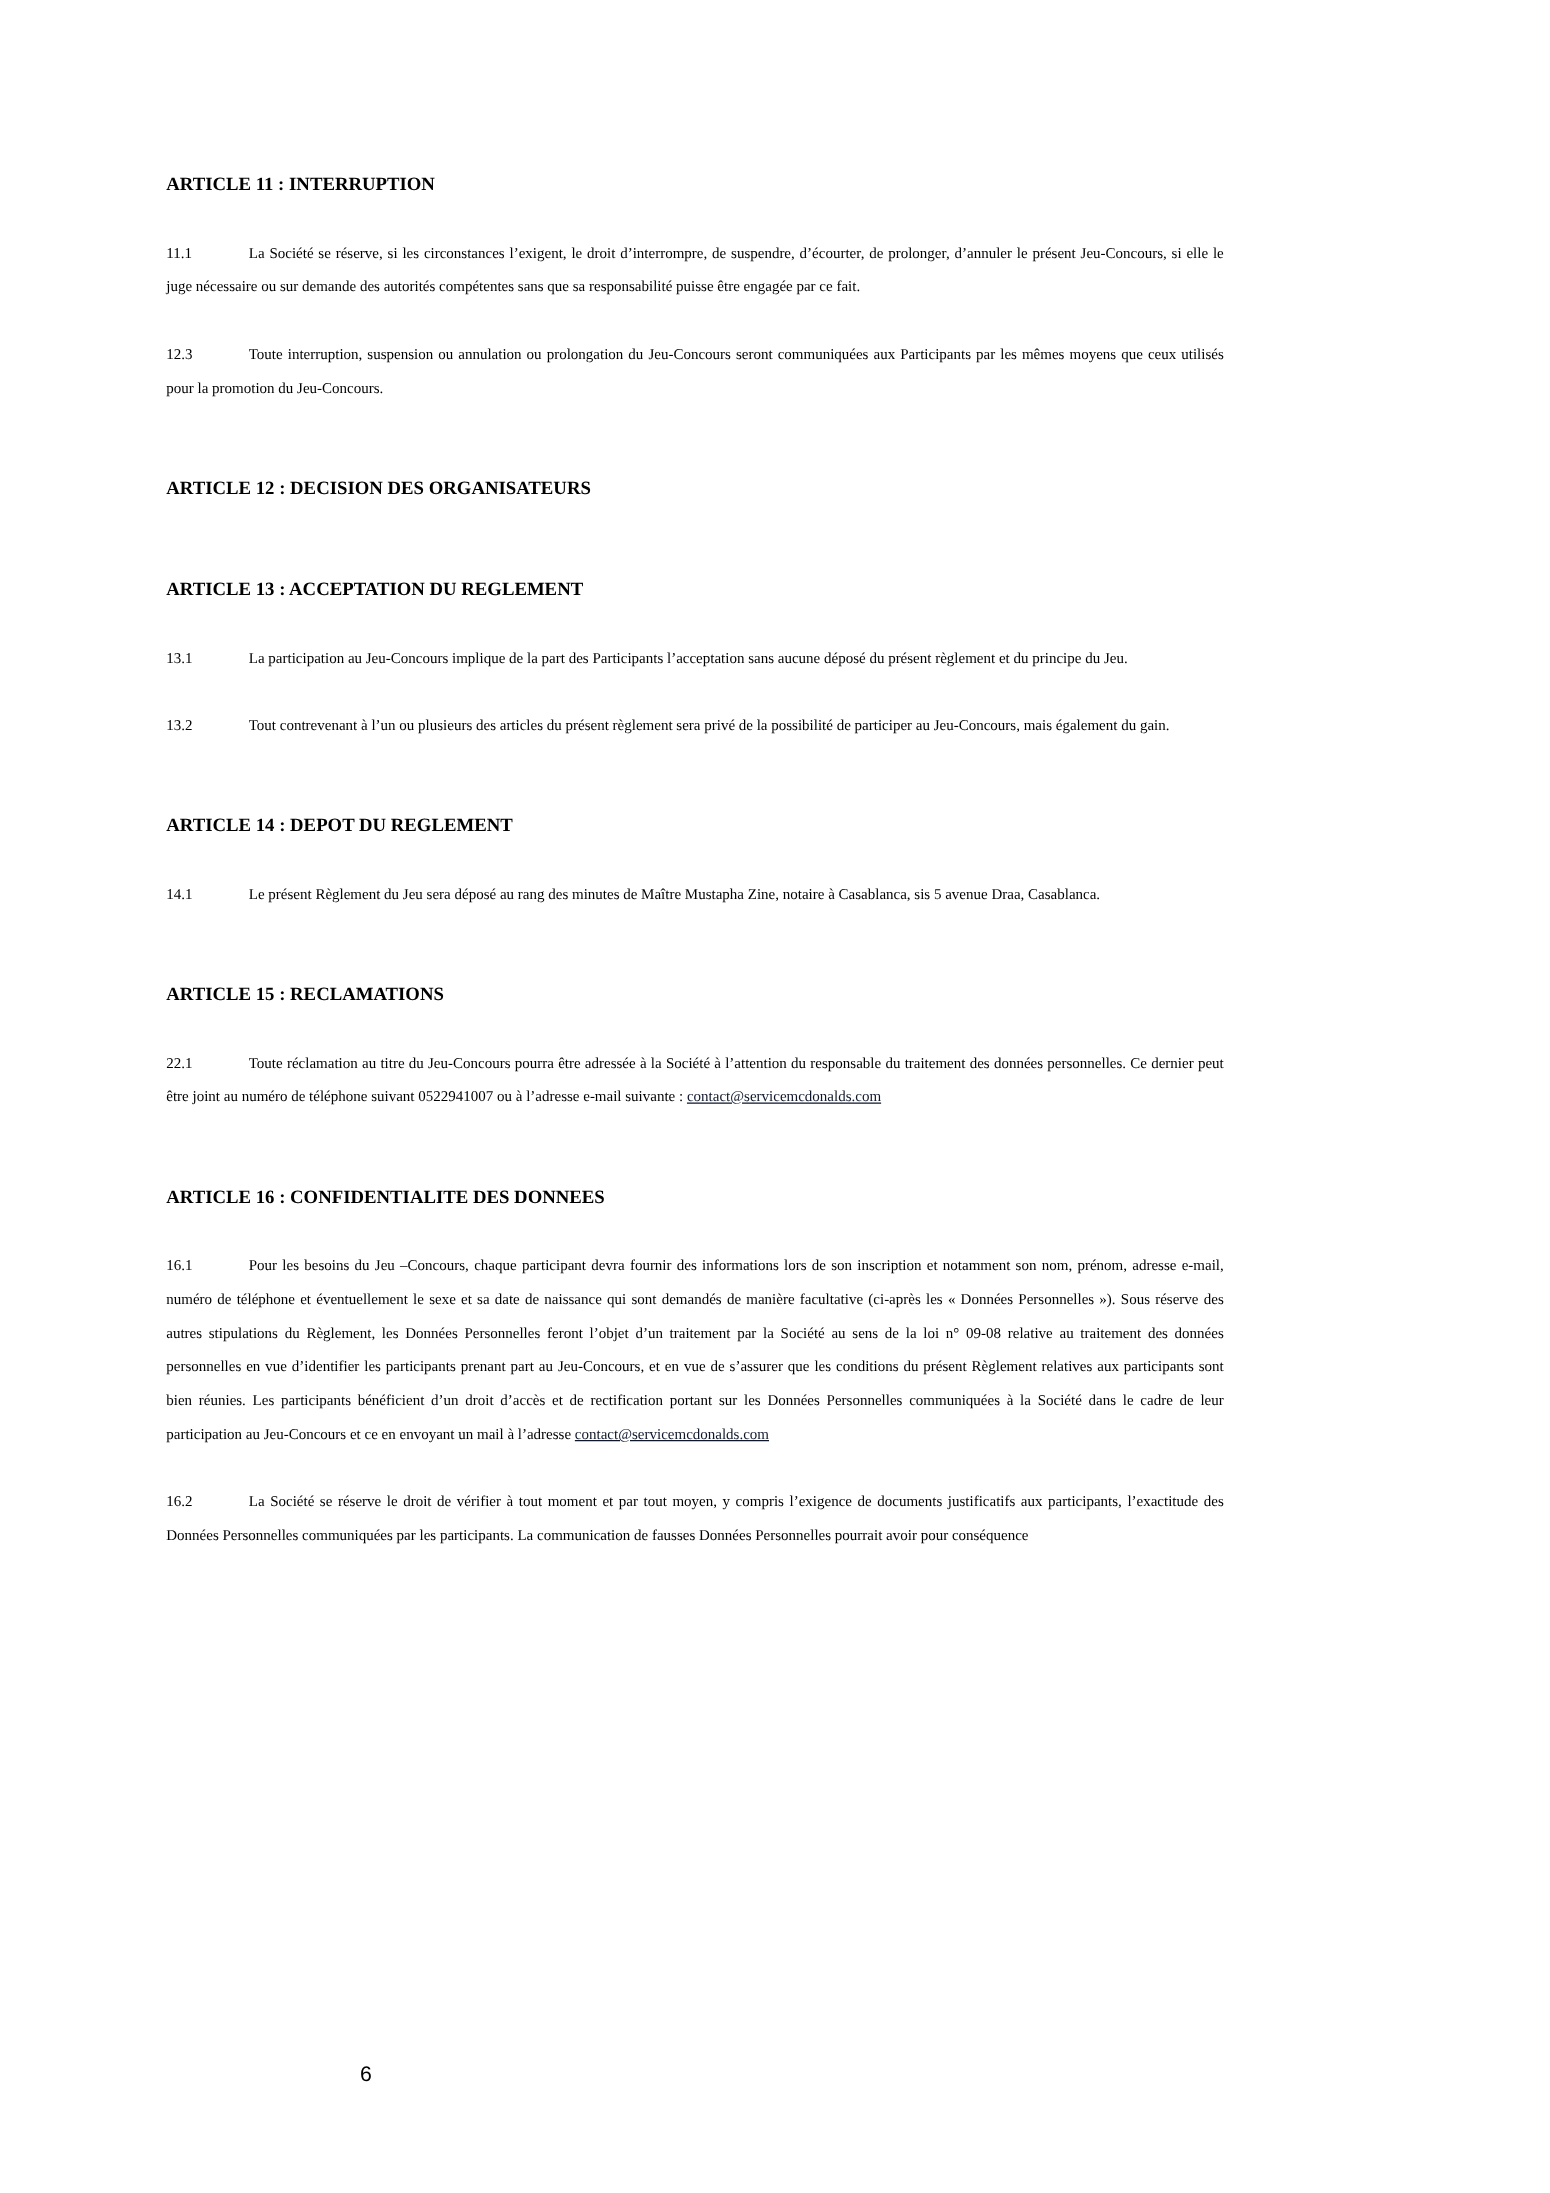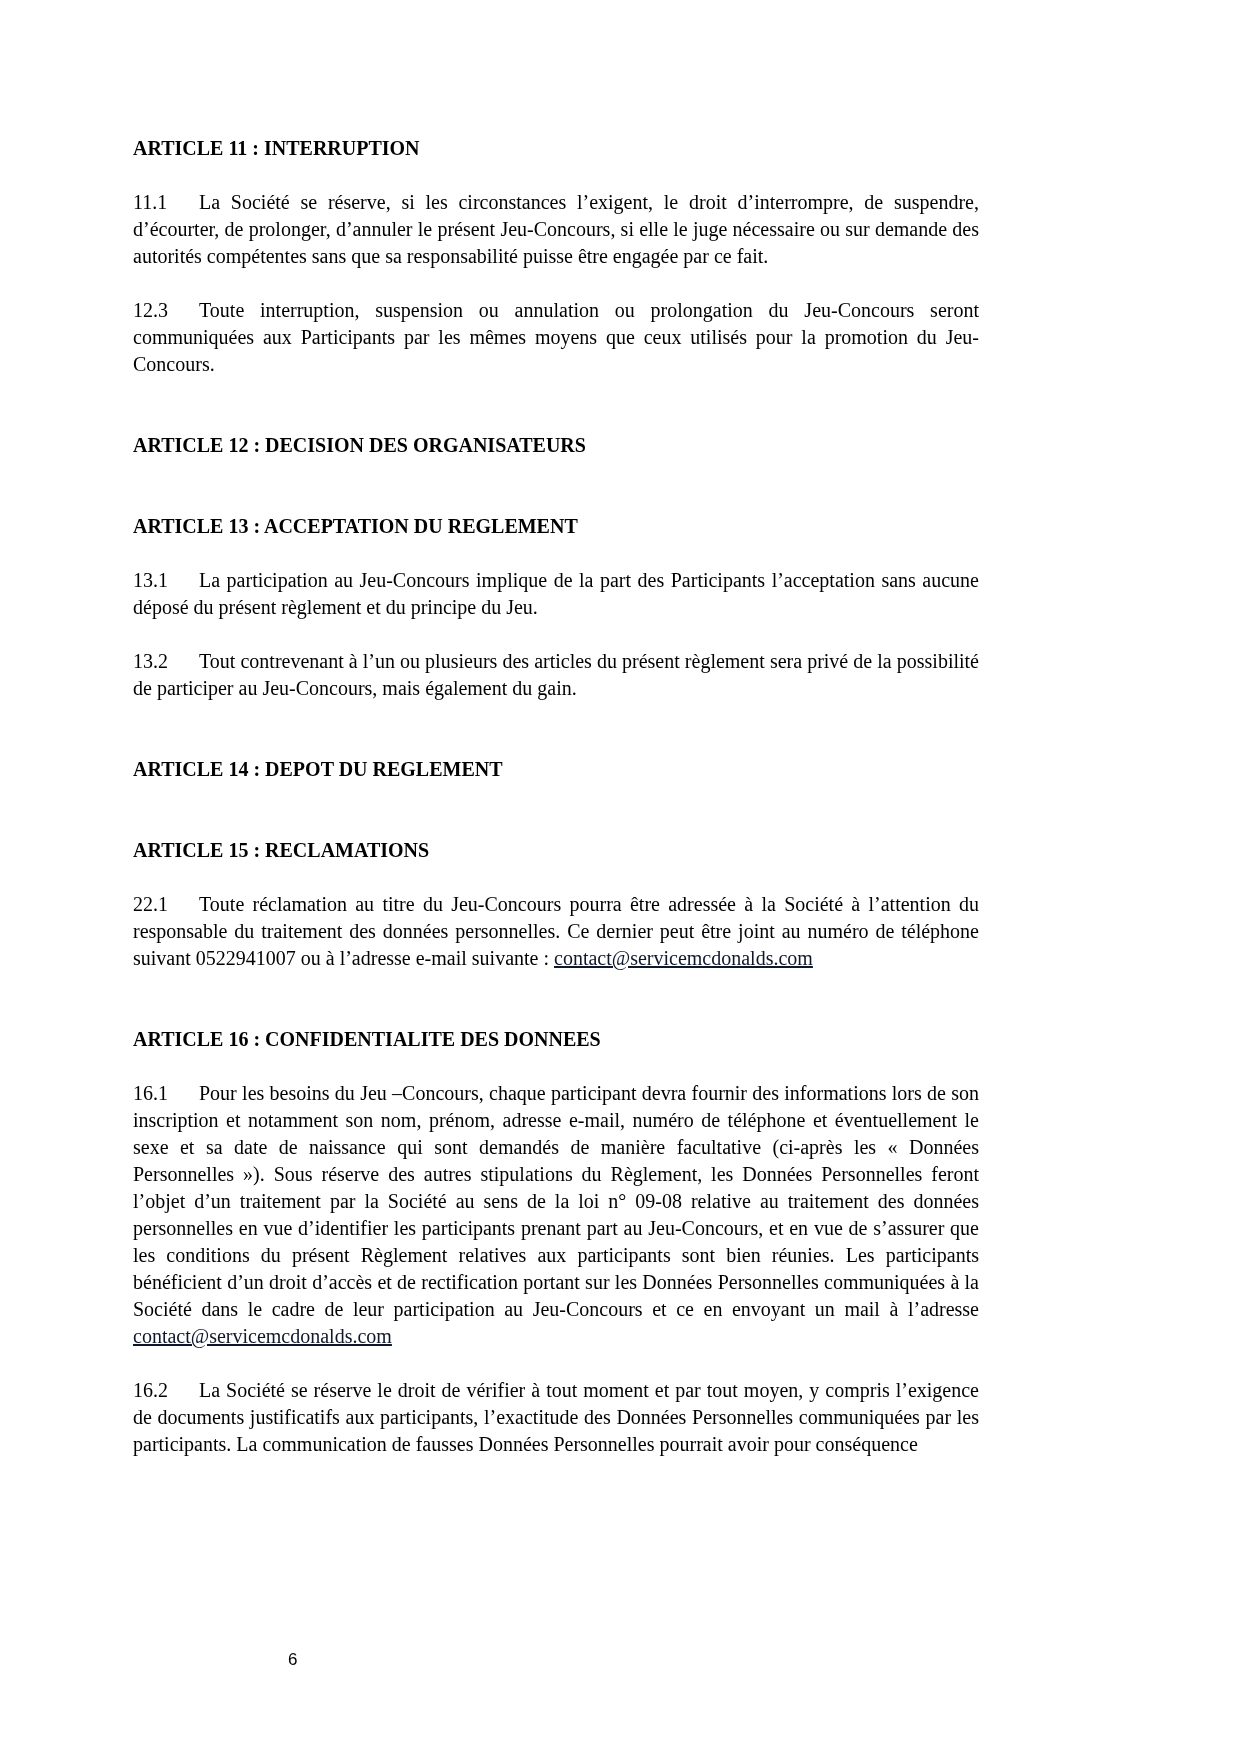--- a/index.html
+++ b/index.html
@@ -16,31 +16,31 @@
     font-family: "Liberation Serif", "DejaVu Serif", serif;
     color: #000000;
   }
   .content {
     position: absolute;
     top: 135px;
     left: 133px;
     width: 846px;
   }
   h2.article-heading {
-    font-size: 20px;
+    font-size: 15px;
     line-height: 27px;
     font-weight: bold;
     margin: 54px 0 0 0;
     text-align: left;
   }
   h2.article-heading.first {
     margin-top: 0;
   }
   p.para {
-    font-size: 20px;
+    font-size: 12px;
     line-height: 27px;
     margin: 27px 0 0 0;
     text-align: justify;
   }
   .pnum {
     display: inline-block;
     width: 66px;
   }
   a.email-link {
     color: #0f172a;
@@ -73,20 +73,21 @@
     </section>
 
     <section>
       <h2 class="article-heading">ARTICLE 13 : ACCEPTATION DU REGLEMENT</h2>
       <p class="para"><span class="pnum">13.1</span><span>La participation au Jeu-Concours implique de la part des Participants l’acceptation sans aucune déposé du présent règlement et du principe du Jeu.</span></p>
       <p class="para"><span class="pnum">13.2</span><span>Tout contrevenant à l’un ou plusieurs des articles du présent règlement sera privé de la possibilité de participer au Jeu-Concours, mais également du gain.</span></p>
     </section>
 
     <section>
       <h2 class="article-heading">ARTICLE 14 : DEPOT DU REGLEMENT</h2>
+      <p class="para"><span class="pnum">14.1</span><span>Le présent Règlement du Jeu sera déposé au rang des minutes de Maître Mustapha Zine, notaire à Casablanca, sis 5 avenue Draa, Casablanca.</span></p>
     </section>
 
     <section>
       <h2 class="article-heading">ARTICLE 15 : RECLAMATIONS</h2>
       <p class="para"><span class="pnum">22.1</span><span>Toute réclamation au titre du Jeu-Concours pourra être adressée à la Société à l’attention du responsable du traitement des données personnelles. Ce dernier peut être joint au numéro de téléphone suivant 0522941007 ou à l’adresse e-mail suivante : </span><a class="email-link" href="#">contact@servicemcdonalds.com</a></p>
     </section>
 
     <section>
       <h2 class="article-heading">ARTICLE 16 : CONFIDENTIALITE DES DONNEES</h2>
       <p class="para"><span class="pnum">16.1</span><span>Pour les besoins du Jeu –Concours, chaque participant devra fournir des informations lors de son inscription et notamment son nom, prénom, adresse e-mail, numéro de téléphone et éventuellement le sexe et sa date de naissance qui sont demandés de manière facultative (ci-après les « Données Personnelles »). Sous réserve des autres stipulations du Règlement, les Données Personnelles feront l’objet d’un traitement par la Société au sens de la loi n° 09-08 relative au traitement des données personnelles en vue d’identifier les participants prenant part au Jeu-Concours, et en vue de s’assurer que les conditions du présent Règlement relatives aux participants sont bien réunies. Les participants bénéficient d’un droit d’accès et de rectification portant sur les Données Personnelles communiquées à la Société dans le cadre de leur participation au Jeu-Concours et ce en envoyant un mail à l’adresse </span><a class="email-link" href="#">contact@servicemcdonalds.com</a></p>

